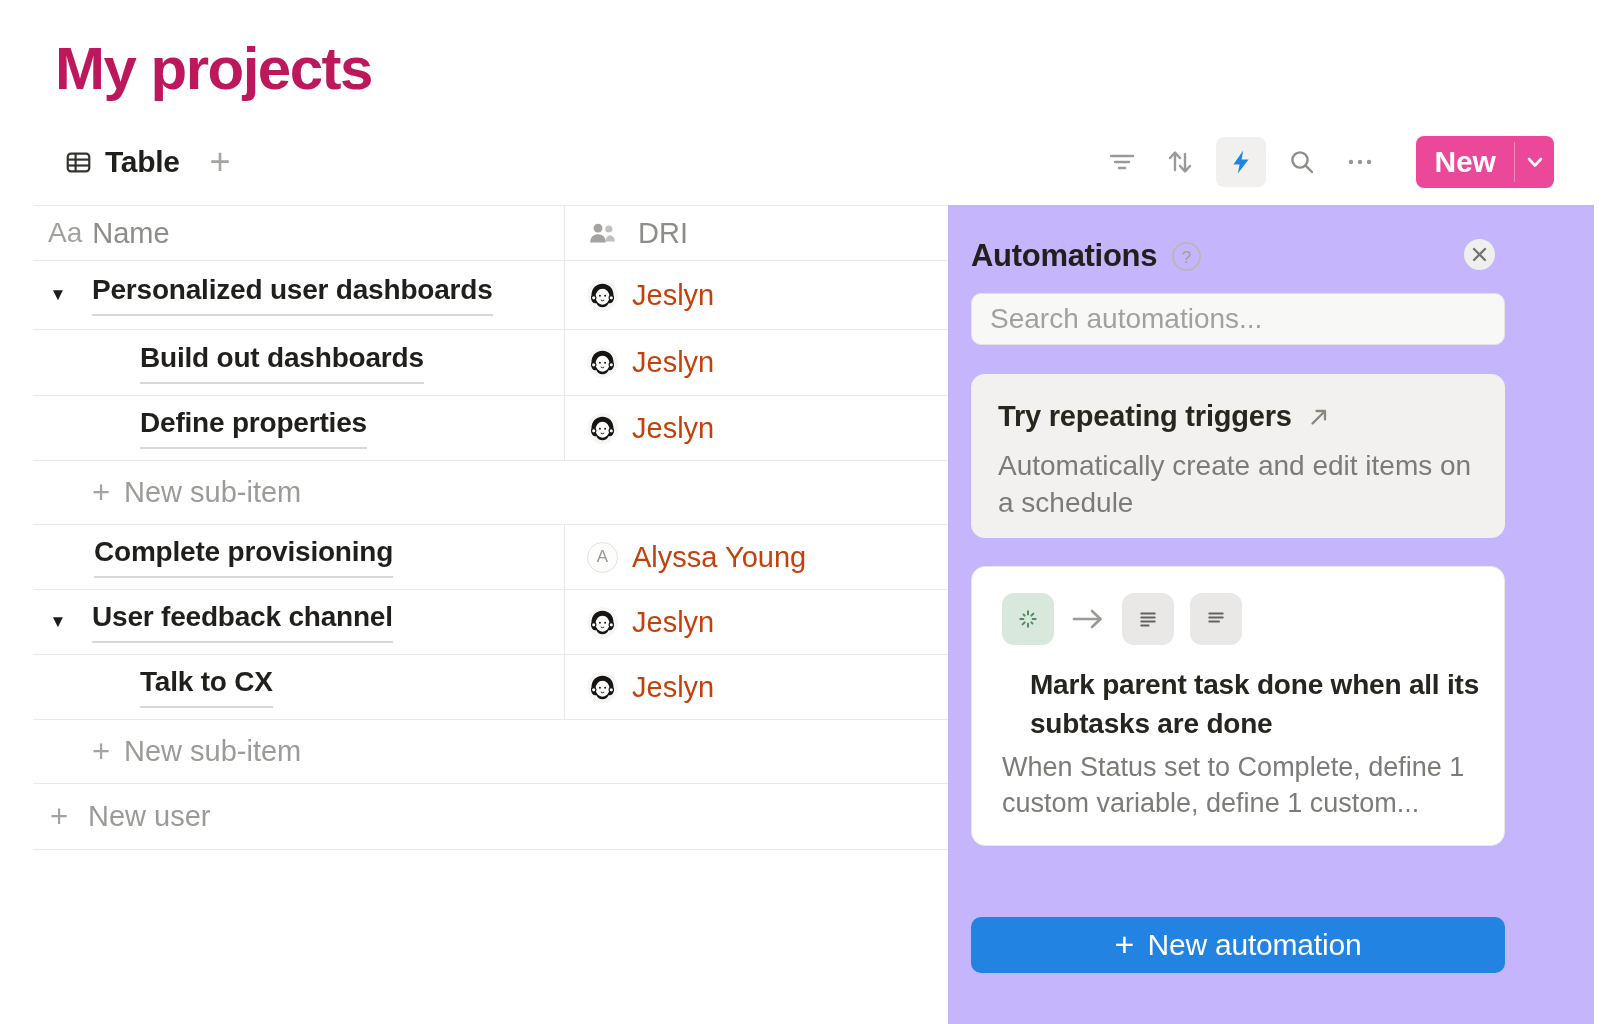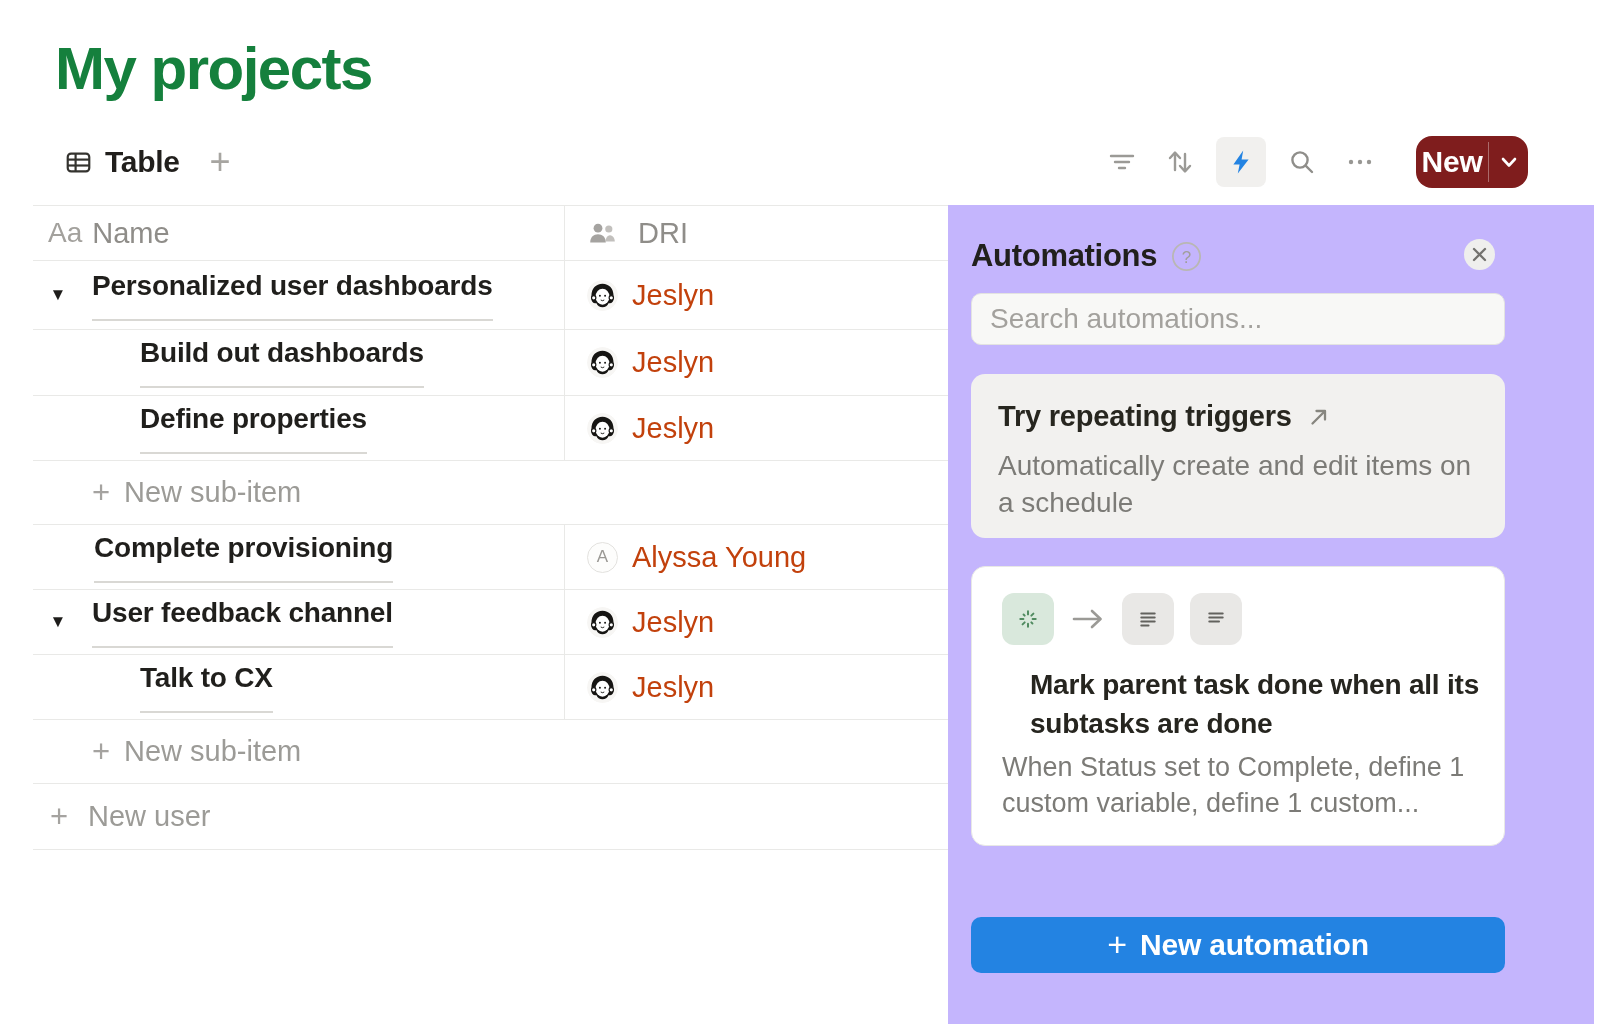--- a/index.html
+++ b/index.html
@@ -2,32 +2,32 @@
 <html><head>
 <meta charset="utf-8">
 <style>
   * { margin:0; padding:0; box-sizing:border-box; }
   html,body { background:#fff; }
   body { font-family:"Liberation Sans", sans-serif; color:#1f1e1b; }
   #app { position:relative; width:1622px; height:1024px; background:#fff; overflow:hidden; }
 
   
   .page-title { position:absolute; left:55px; top:34px; font-size:60px; font-weight:bold;
-                letter-spacing:-1.5px; color:#15803d; }
+                letter-spacing:-1.5px; color:#be185d; }
 
   .view-tab { position:absolute; left:64px; top:140px; height:44px; display:flex; align-items:center; gap:12px; }
   .view-tab .tab-label { font-size:30px; font-weight:bold; color:#211f1c; letter-spacing:-0.3px; }
   .add-view { position:absolute; left:200px; top:142px; width:40px; height:40px; display:flex;
               align-items:center; justify-content:center; color:#a7a5a1; font-size:36px; font-weight:400; }
 
   
   .toolbar { position:absolute; left:1100px; top:136px; height:52px; display:flex; align-items:center; gap:14px; }
   .tool-btn { width:44px; height:44px; display:flex; align-items:center; justify-content:center; border-radius:8px; }
   .tool-btn.active { width:50px; height:50px; background:#f1f0ee; }
-  .new-btn { margin-left:20px; width:112px; height:52px; background:#7f1d1d; border-radius:16px;
+  .new-btn { margin-left:20px; width:138px; height:52px; background:#ec4899; border-radius:8px;
              display:flex; align-items:stretch; color:#fff; }
   .new-btn .new-label { flex:1; display:flex; align-items:center; justify-content:center;
                         font-size:30px; font-weight:bold; letter-spacing:-0.2px; }
   .new-btn .new-split { width:1px; background:rgba(255,255,255,0.35); margin:6px 0; }
   .new-btn .new-caret { width:39px; display:flex; align-items:center; justify-content:center; }
 
   
   .top-divider { position:absolute; left:33px; top:205px; width:1524px; height:1px; background:#e9e9e7; }
   
   .panel-divider { position:absolute; left:975px; top:205px; width:1px; height:819px; background:#e4e4e2; }
@@ -39,21 +39,21 @@
   .cell-name.with-divider { border-right:1px solid #e9e9e7; }
   .cell-dri { flex:1; height:100%; display:flex; align-items:center; padding-left:22px; gap:14px; }
 
   .hdr { height:55px; color:#8f8d89; }
   .hdr .cell-name { padding-left:15px; gap:10px; }
   .hdr-ico-aa { font-size:28px; color:#a3a19d; }
   .hdr-label { font-size:29px; color:#8f8d89; }
 
   .toggle { width:20px; margin-right:24px; font-size:17px; color:#1d1c1a; text-align:center; }
   .page-link { font-size:28px; font-weight:bold; letter-spacing:-0.2px; color:#201f1c;
-               border-bottom:2px solid #d9d8d4; padding-bottom:17px; }
+               border-bottom:2px solid #d9d8d4; padding-bottom:8px; }
   .lvl0 { padding-left:15px; }
   .lvl0-noToggle { padding-left:61px; }
   .lvl1 { padding-left:107px; }
 
   .person-name { font-size:29px; color:#c2410c; }
   .avatar { width:31px; height:31px; border-radius:50%; flex:0 0 auto; }
   .avatar-letter { width:31px; height:31px; border-radius:50%; background:#fdfdfc; border:1px solid #e3e2df;
                    display:flex; align-items:center; justify-content:center; font-size:17px; color:#9a9894; flex:0 0 auto; }
 
   .add-row-inner { display:flex; align-items:center; color:#9c9b97; font-size:29px; }
@@ -87,21 +87,21 @@
   .tile { width:52px; height:52px; border-radius:12px; display:flex; align-items:center; justify-content:center; }
   .tile-green { background:#d9e8dc; }
   .tile-gray  { background:#e9e8e6; }
   .auto-title { margin-top:20px; width:478px; font-size:28px; font-weight:bold; line-height:39px;
                 letter-spacing:-0.2px; color:#26251f;margin-left:28px; }
   .auto-desc { margin-top:6px; width:478px; font-size:27px; line-height:36px; color:#7c7b77; }
 
   .new-automation-btn { position:absolute; left:23px; top:712px; width:534px; height:56px; border-radius:10px;
                         background:#2383e2; display:flex; align-items:center; justify-content:center; gap:13px;
                         color:#fff; }
-  .new-automation-label { font-size:30px; font-weight:bold; letter-spacing:-0.2px; }
+  .new-automation-label { font-size:30px; font-weight:normal; letter-spacing:-0.2px; }
   .btn-plus { font-size:34px; font-weight:400; line-height:1; margin-top:-3px; }
 
   svg { display:block; }
 </style>
 </head>
 <body>
 
 <svg width="0" height="0" style="position:absolute">
   <defs>
     <symbol id="sym-jeslyn" viewBox="0 0 30 30">

